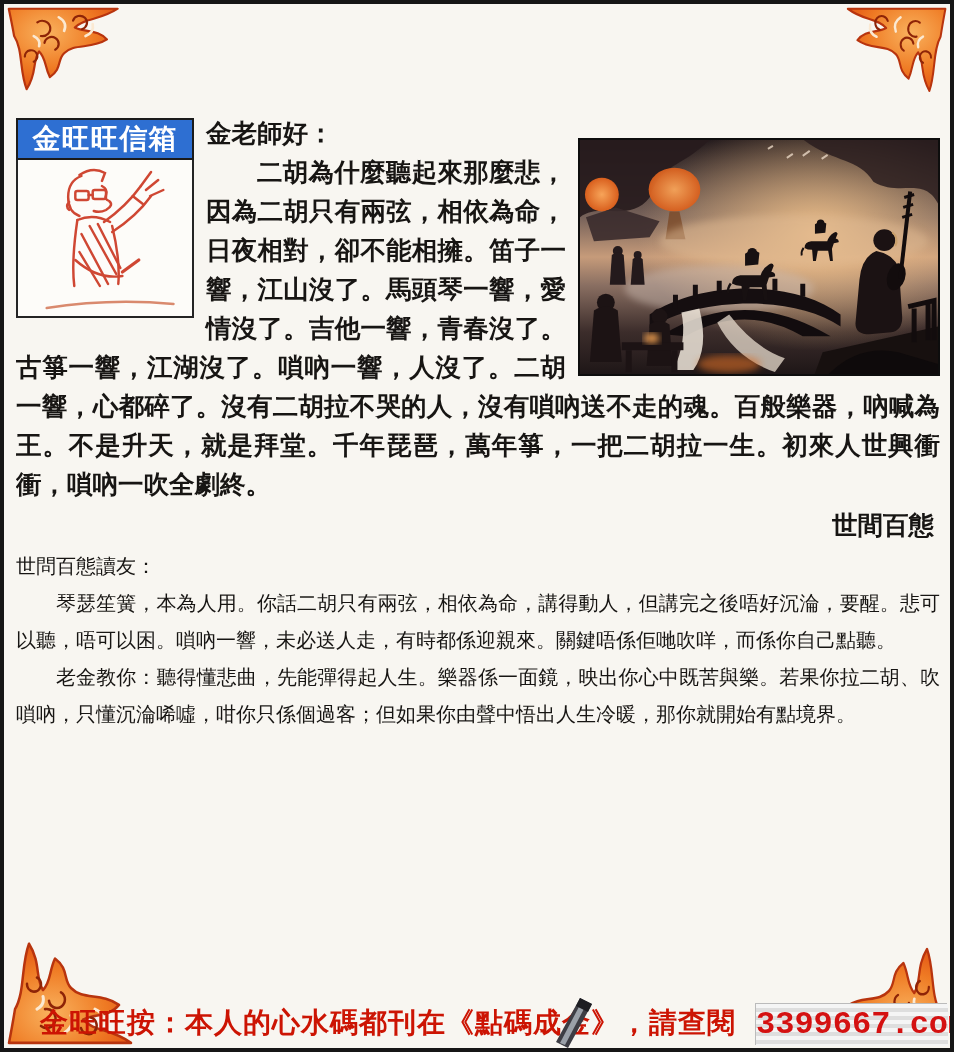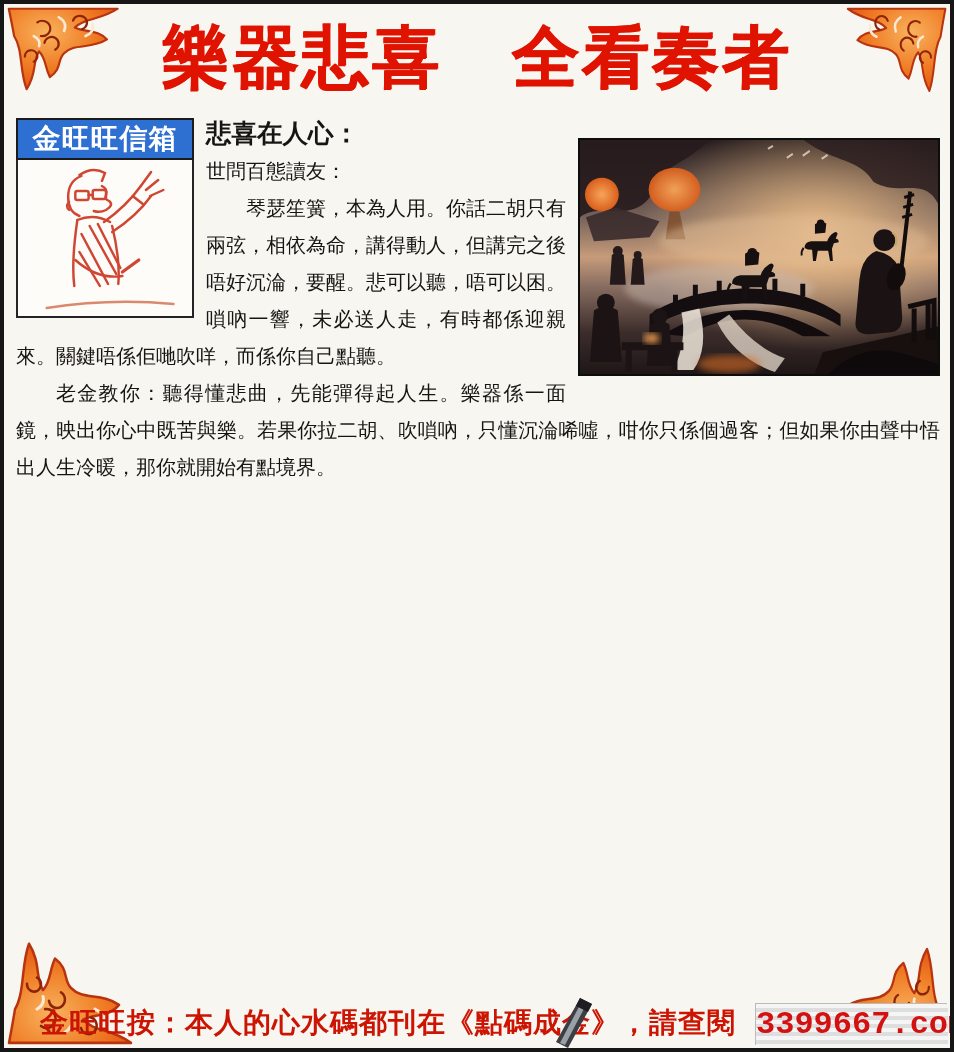--- a/index.html
+++ b/index.html
@@ -77,21 +77,20 @@
   <svg class="corner c-tr">
       <use href="#ccloud"></use>
     </svg>
   <svg class="corner c-bl">
       <use href="#ccloud"></use>
     </svg>
   <svg class="corner c-br">
       <use href="#ccloud"></use>
     </svg>
 
-  <div class="main-title">樂器悲喜　全看奏者</div>
 
   <div class="content">
 
     <div class="cartoon-box">
       <div class="mail-label">金旺旺信箱</div>
       <div class="sketch">
         <svg viewBox="0 0 170 156" preserveAspectRatio="none">
           <g stroke="#cf4733" stroke-width="2.4" fill="none" stroke-linecap="round">
             <path d="M62,16 q-13,5 -13,21 q0,15 11,19"></path>
             <path d="M60,15 q13,-9 25,-2 l-3,8"></path>
@@ -180,21 +179,23 @@
             <rect x="46" y="212" width="6" height="22"></rect>
             <rect x="92" y="212" width="6" height="22"></rect>
         </g>
         <ellipse cx="72" cy="200" rx="8" ry="5" fill="#e89b4f" filter="url(#soft)"></ellipse>
         <ellipse cx="150" cy="226" rx="32" ry="9" fill="#d86d26" opacity="0.6" filter="url(#soft)"></ellipse>
         <path d="M250,236 q30,-30 70,-22 l40,12 0,10 z" fill="#0e0a0b"></path>
       </svg>
     </div>
 
     <div class="letter">
-      <p>悲喜在人心：</p>
+      <p>金老師好：</p>
+      <p class="indent">二胡為什麼聽起來那麼悲，因為二胡只有兩弦，相依為命，日夜相對，卻不能相擁。笛子一響，江山沒了。馬頭琴一響，愛情沒了。吉他一響，青春沒了。古箏一響，江湖沒了。嗩吶一響，人沒了。二胡一響，心都碎了。沒有二胡拉不哭的人，沒有嗩吶送不走的魂。百般樂器，吶喊為王。不是升天，就是拜堂。千年琵琶，萬年箏，一把二胡拉一生。初來人世興衝衝，嗩吶一吹全劇終。</p>
+      <p class="sig-right">世間百態</p>
     </div>
 
     <div class="reply">
       <p>世問百態讀友：</p>
       <p class="indent">琴瑟笙簧，本為人用。你話二胡只有兩弦，相依為命，講得動人，但講完之後唔好沉淪，要醒。悲可以聽，唔可以困。嗩吶一響，未必送人走，有時都係迎親來。關鍵唔係佢哋吹咩，而係你自己點聽。</p>
       <p class="indent">老金教你：聽得懂悲曲，先能彈得起人生。樂器係一面鏡，映出你心中既苦與樂。若果你拉二胡、吹嗩吶，只懂沉淪唏噓，咁你只係個過客；但如果你由聲中悟出人生冷暖，那你就開始有點境界。</p>
 
     </div>
   </div>
 

